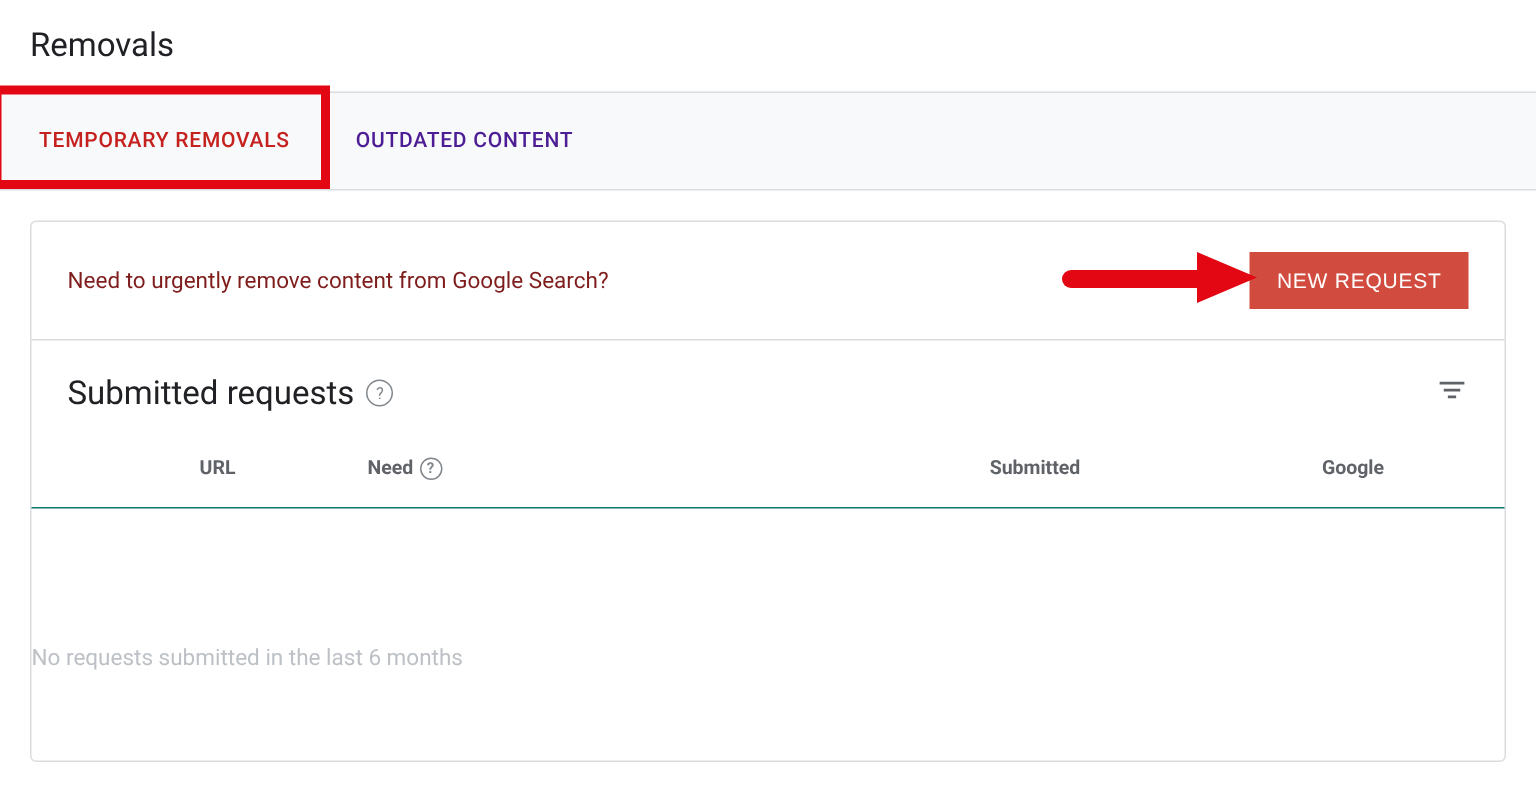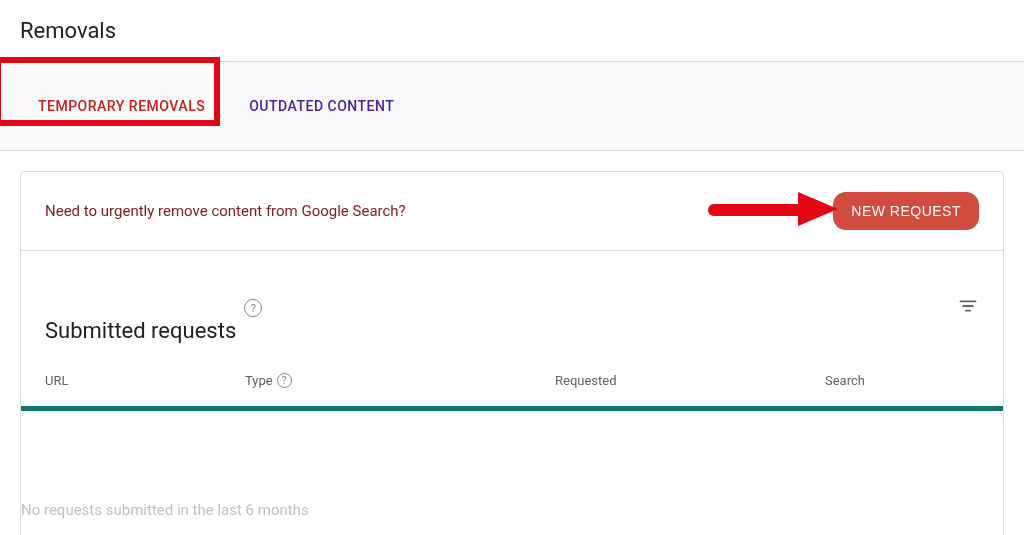--- a/index.html
+++ b/index.html
@@ -17,21 +17,21 @@
     .page-title {
       font-size: 22px;
       color: #202124;
       padding: 18px 24px 18px 20px;
       font-weight: 400;
     }
     .tabs {
       display: flex;
       border-top: 1px solid #dadce0;
       border-bottom: 1px solid #dadce0;
-      padding: 16px;
+      padding: 4px;
       background: #f8f9fa;
       position: relative;
     }
     .tab {
       padding: 20px 22px;
       font-size: 14px;
       font-weight: 500;
       letter-spacing: 0.5px;
       color: #4c1d95;
       cursor: pointer;
@@ -72,21 +72,21 @@
       color: #7f1d1d;
     }
     .new-request-btn {
       background: #d14c3f;
       color: #fff;
       border: none;
       padding: 11px 18px;
       font-size: 14px;
       font-weight: 500;
       letter-spacing: 0.5px;
-      border-radius: 13px;
+      border-radius: 0;
       cursor: pointer;
       text-transform: uppercase;
     }
     .arrow-annotation {
       position: absolute;
       right: 165px;
       top: 50%;
       transform: translateY(-50%);
       pointer-events: none;
     }
@@ -98,21 +98,20 @@
     }
     .section-title-wrap {
       display: flex;
       align-items: center;
       gap: 8px;
     }
     .section-title {
       font-size: 22px;
       color: #202124;
       font-weight: 400;
-      margin-top: 45px;
     }
     .help-icon {
       display: inline-flex;
       align-items: center;
       justify-content: center;
       width: 18px;
       height: 18px;
       border: 1.5px solid #80868b;
       border-radius: 50%;
       font-size: 11px;
@@ -132,24 +131,25 @@
       cursor: pointer;
       margin-left: 4px;
     }
     .filter-icon {
       cursor: pointer;
       color: #5f6368;
     }
     .table-headers {
       display: flex;
       padding: 18px 24px;
-      border-bottom: 5px solid #0f766e;
+      border-bottom: 1px solid #0f766e;
       font-size: 13px;
       color: #5f6368;
-      font-weight: 400;
+      font-weight: 700;
+      text-align: center;
     }
     .col-url { flex: 0 0 200px; }
     .col-type { flex: 0 0 310px; display: flex; align-items: center; }
     .col-requested { flex: 0 0 270px; }
     .col-status { flex: 1; }
     .empty-state {
       padding: 90px 0 60px 0;
       font-size: 15px;
       color: #bdc1c6;
     }
@@ -186,22 +186,22 @@
       <div class="filter-icon">
         <svg width="22" height="22" viewBox="0 0 24 24" fill="currentColor">
           <path d="M3 6h18v2H3V6zm3 5h12v2H6v-2zm3 5h6v2H9v-2z"></path>
         </svg>
       </div>
     </div>
 
     <div class="table-headers">
       <div class="col-url">URL</div>
       <div class="col-type">
-        <span>Type</span>
+        <span>Need</span>
         <span class="help-icon-small">?</span>
       </div>
-      <div class="col-requested">Requested</div>
-      <div class="col-status">Search</div>
+      <div class="col-requested">Submitted</div>
+      <div class="col-status">Google</div>
     </div>
 
     <div class="empty-state">No requests submitted in the last 6 months</div>
   </div>
 </div>
 
 </body></html>

